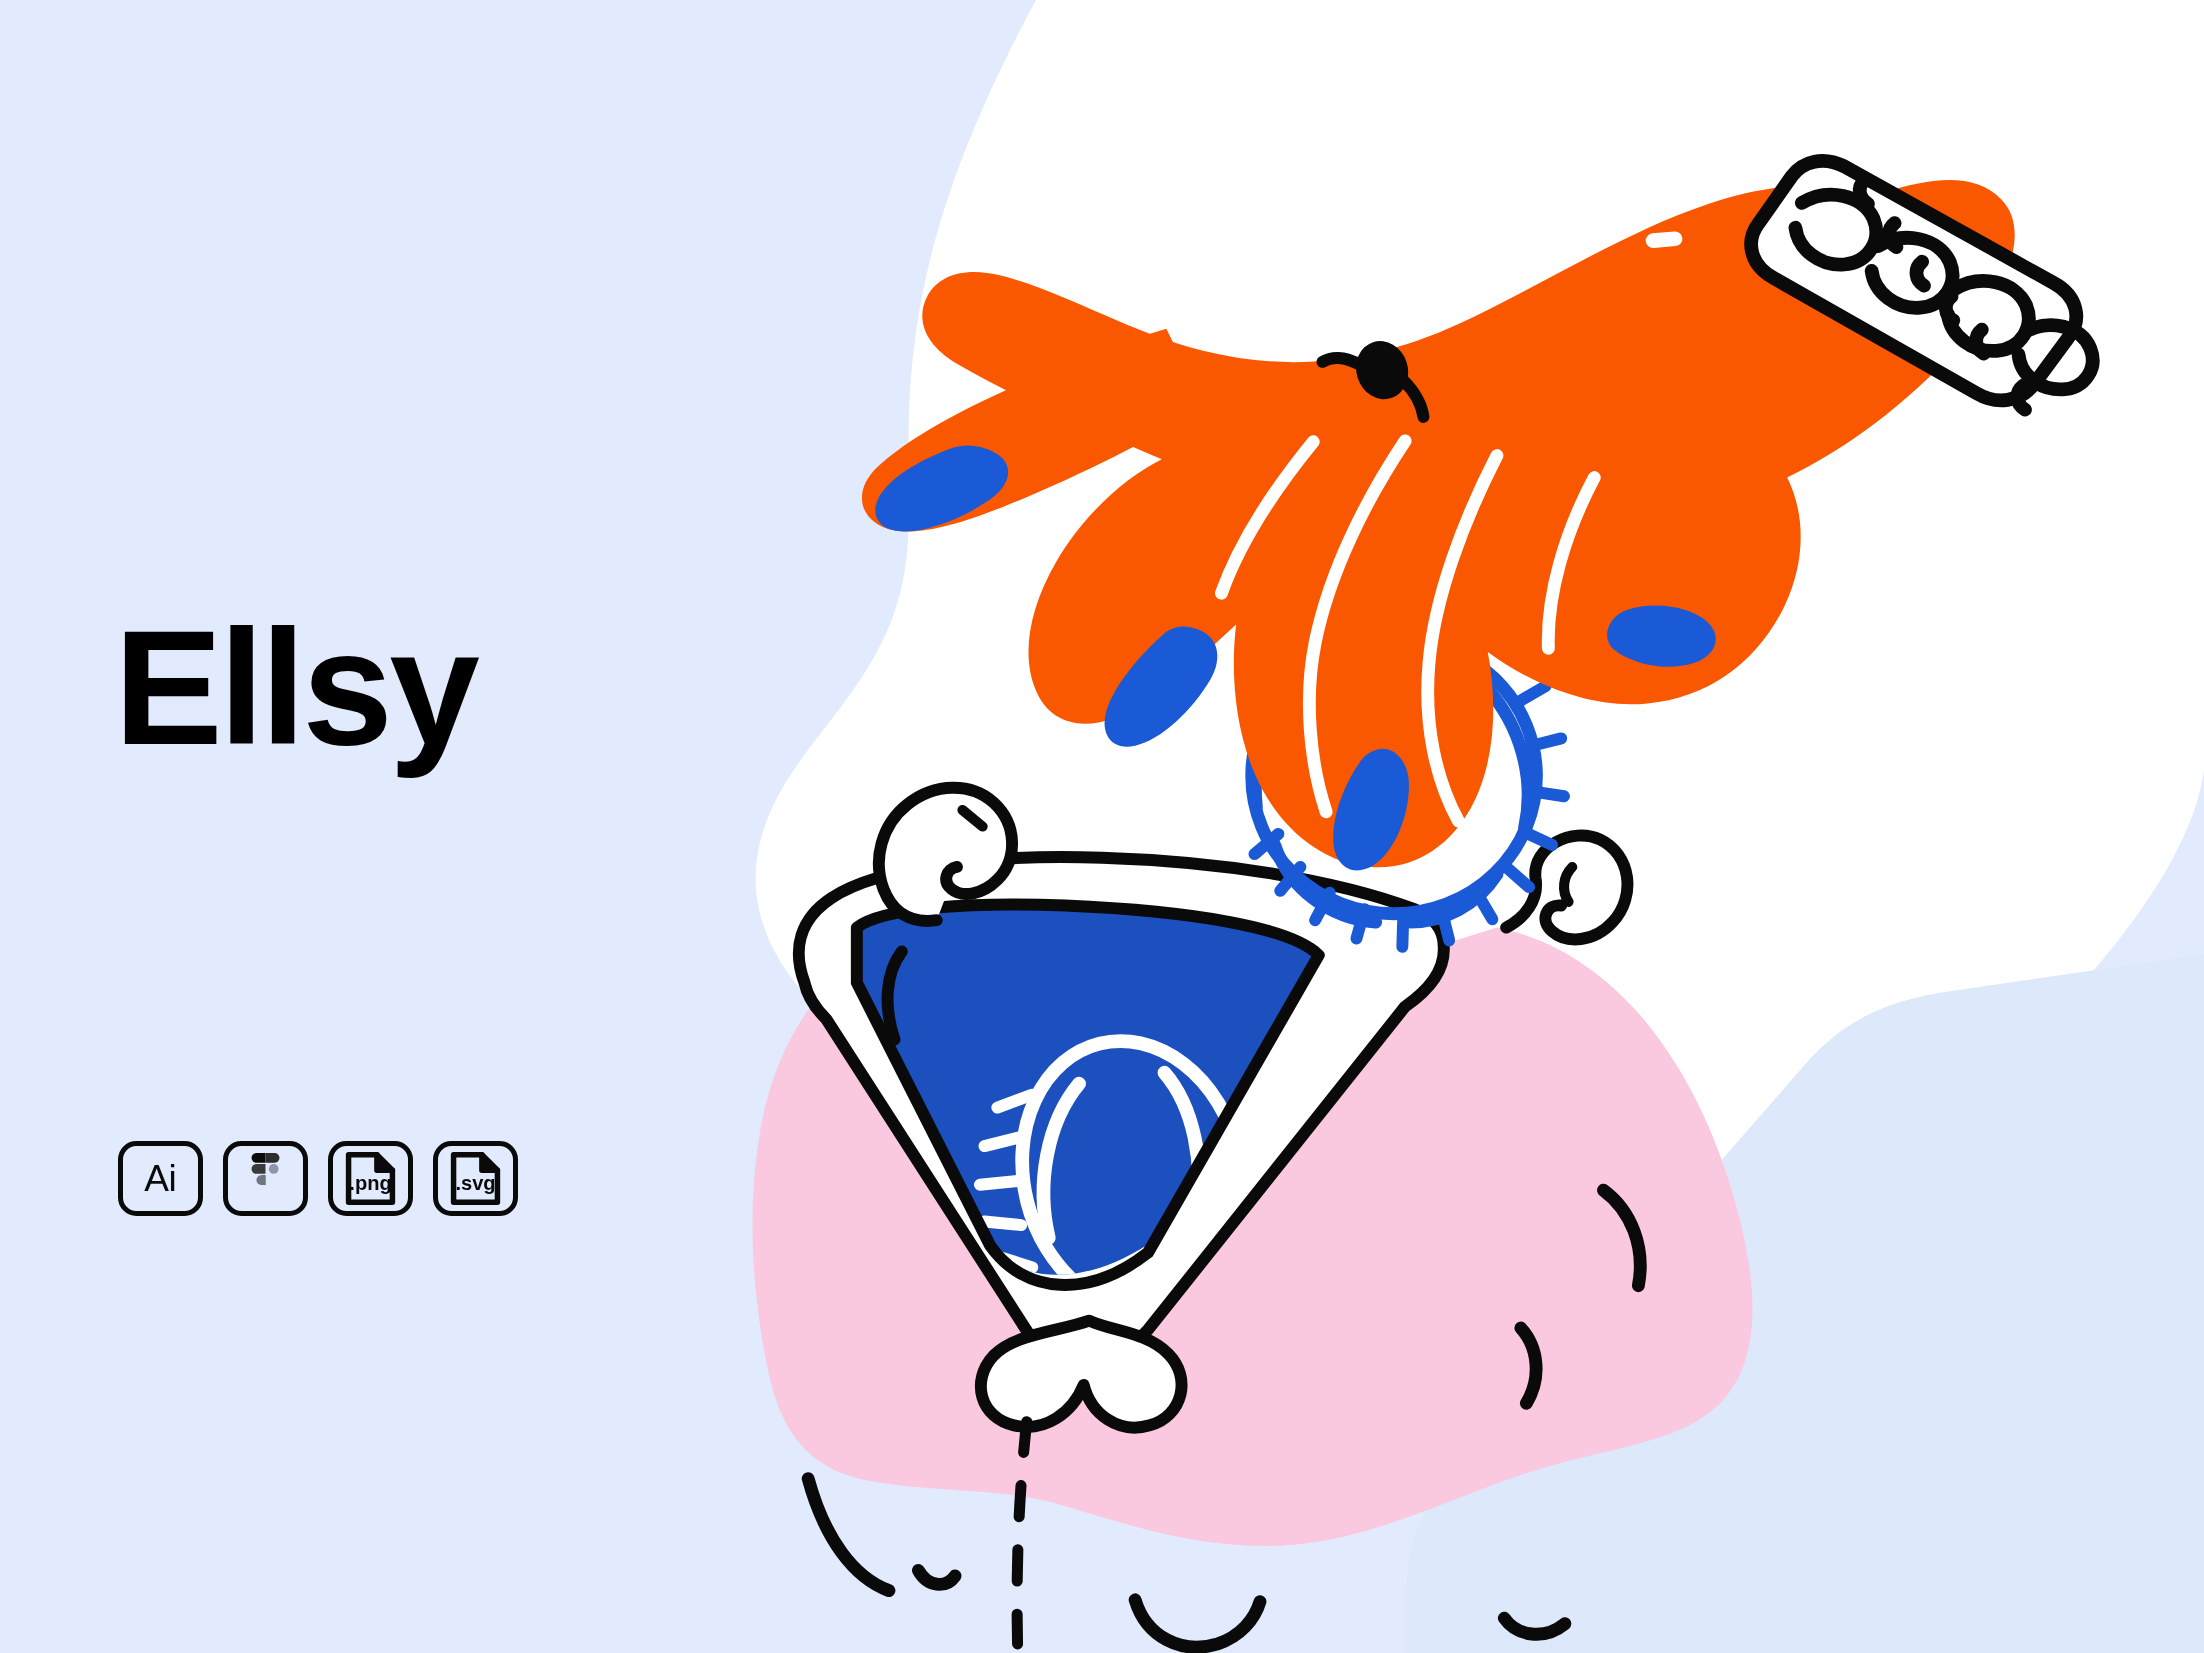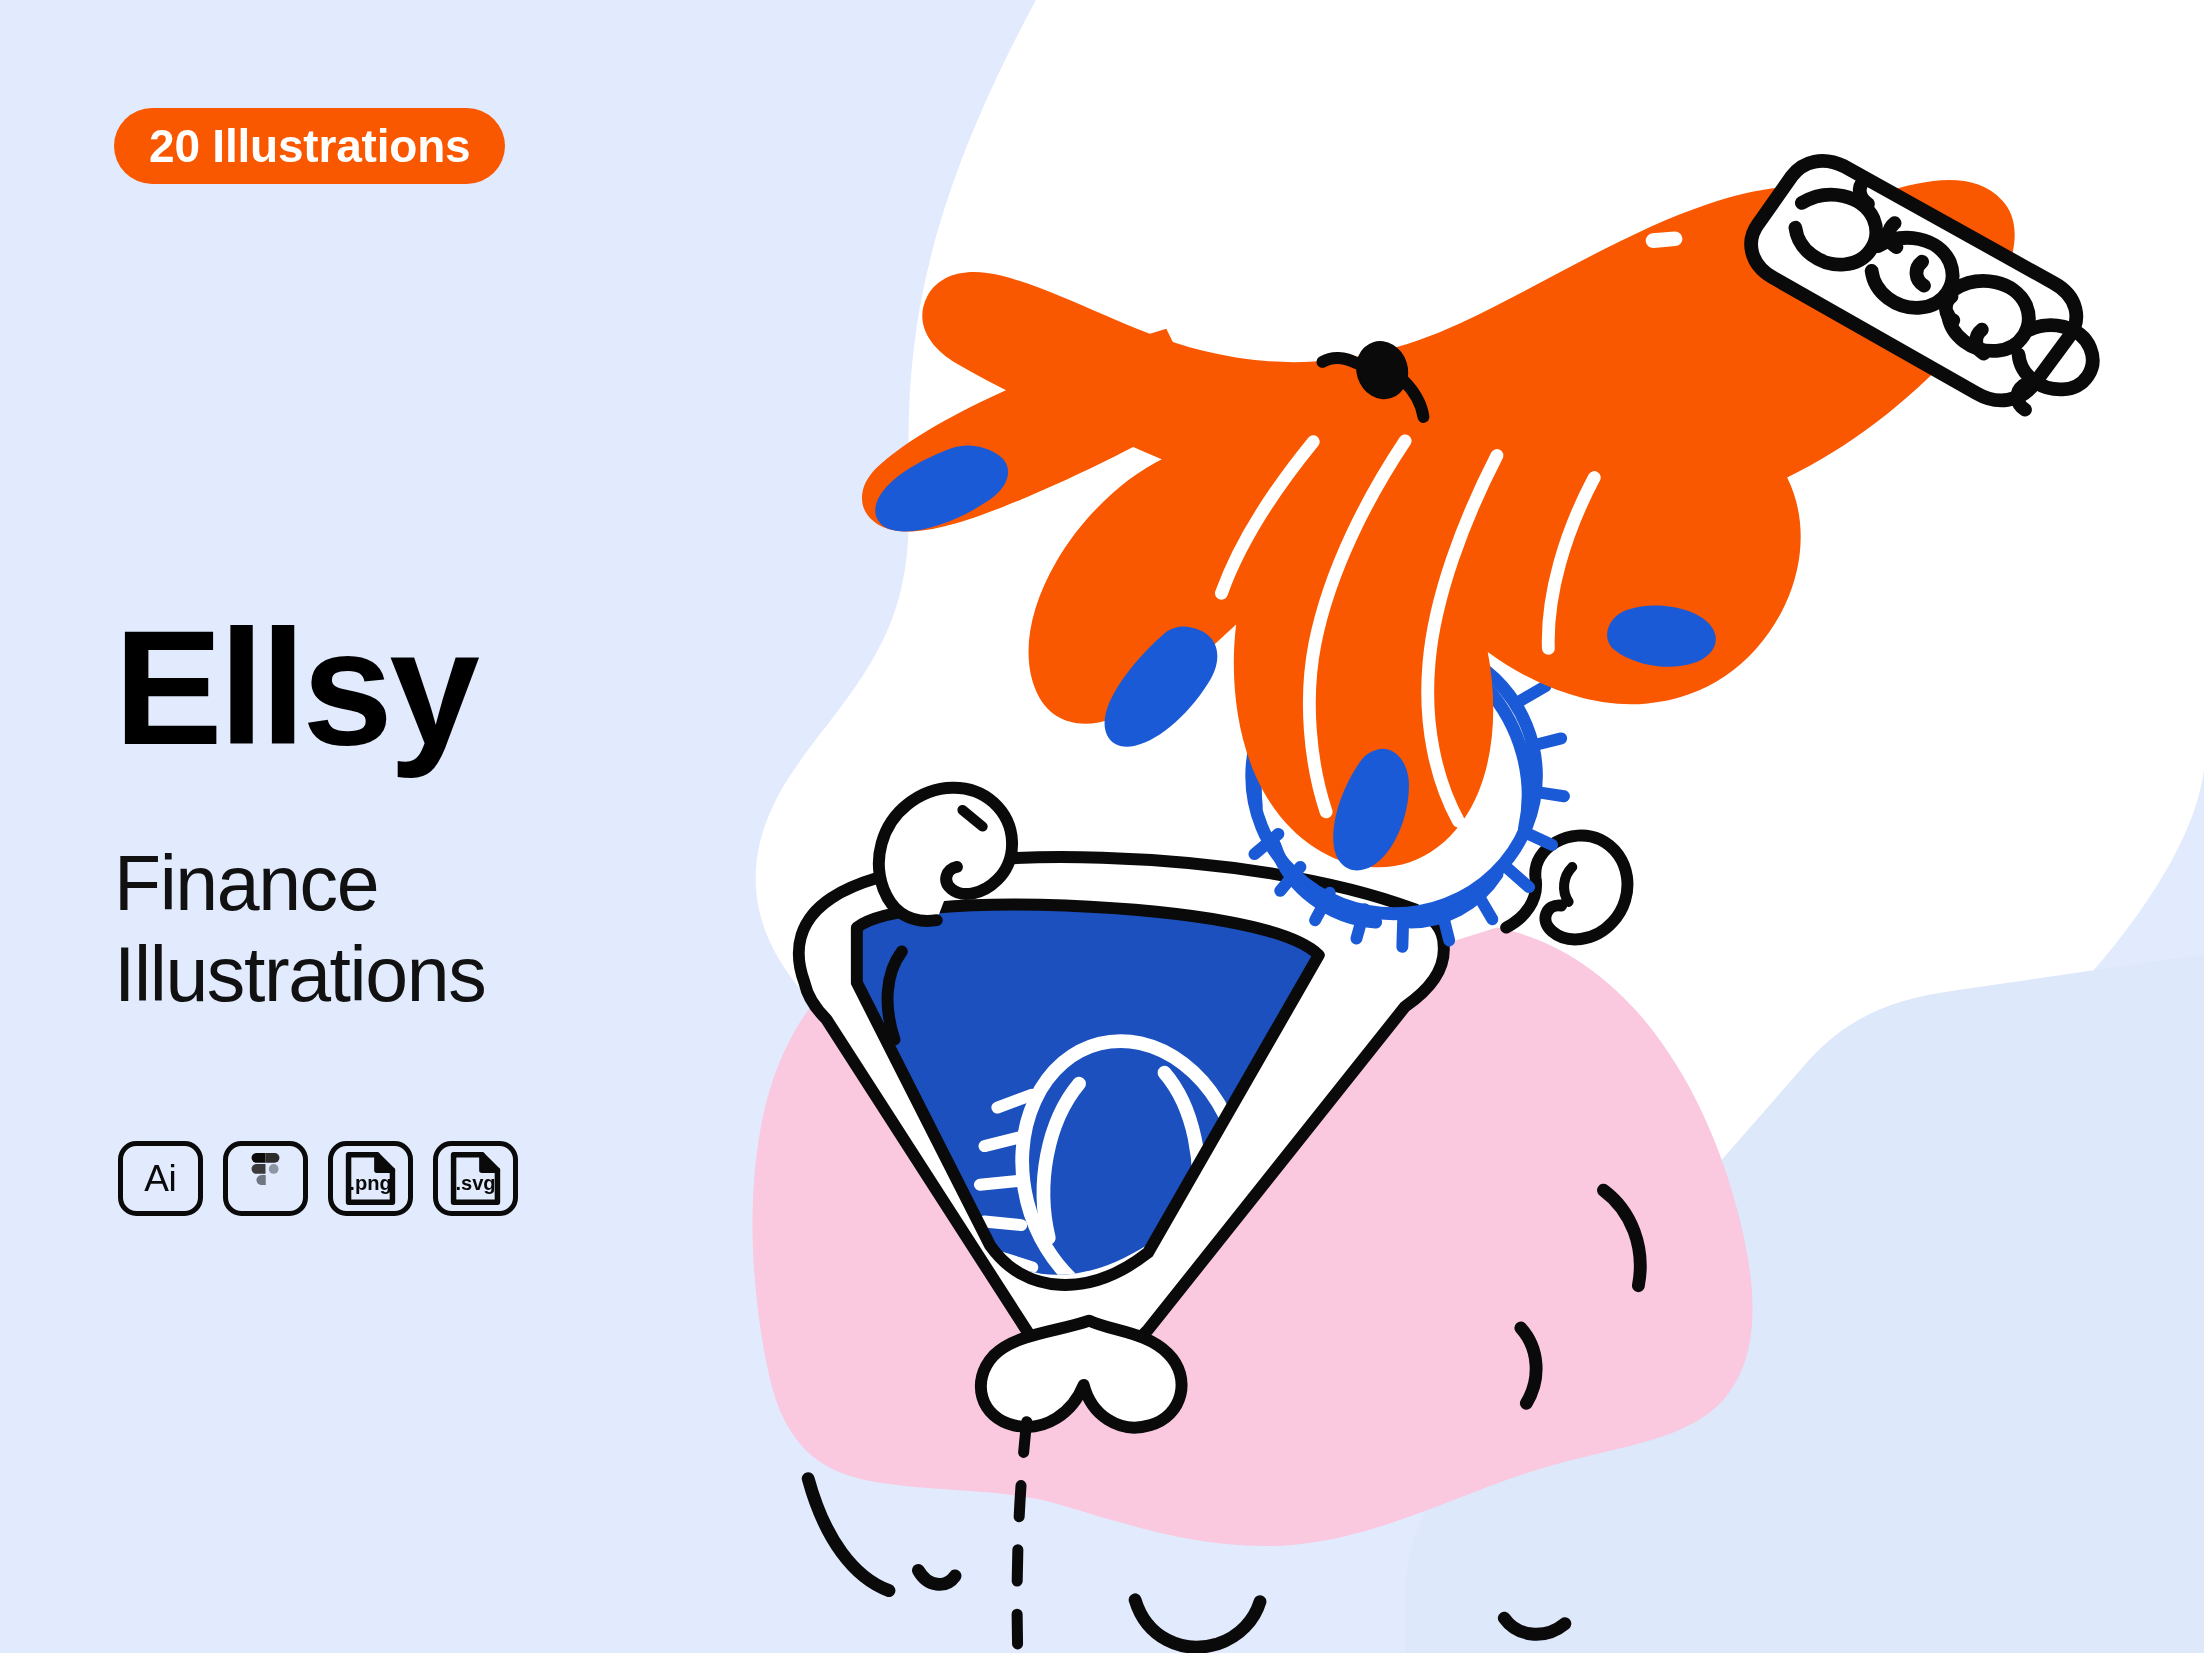--- a/index.html
+++ b/index.html
@@ -358,26 +358,23 @@
         <path d="M 2125 323 c -9 7, -8 20, 2 26"></path>
         <path d="M 2158 359 c -9 7, -8 20, 2 26"></path>
         <path d="M 2203 420 c -9 7, -8 20, 2 26"></path>
       </g>
 
     </g>
   </svg>
 
   <div class="text-col">
 
-    <div class="badge">20 Illustrations</div>
 
     <h1 class="brand-title">Ellsy</h1>
 
-    <p class="subtitle">Finance
-Illustrations</p>
 
     <div class="format-row">
 
       <div class="fmt">
         <span class="fmt-ai">Ai</span>
       </div>
 
       <div class="fmt">
         <span>
           <svg width="37" height="51" viewBox="0 0 40 56" xmlns="http://www.w3.org/2000/svg">

